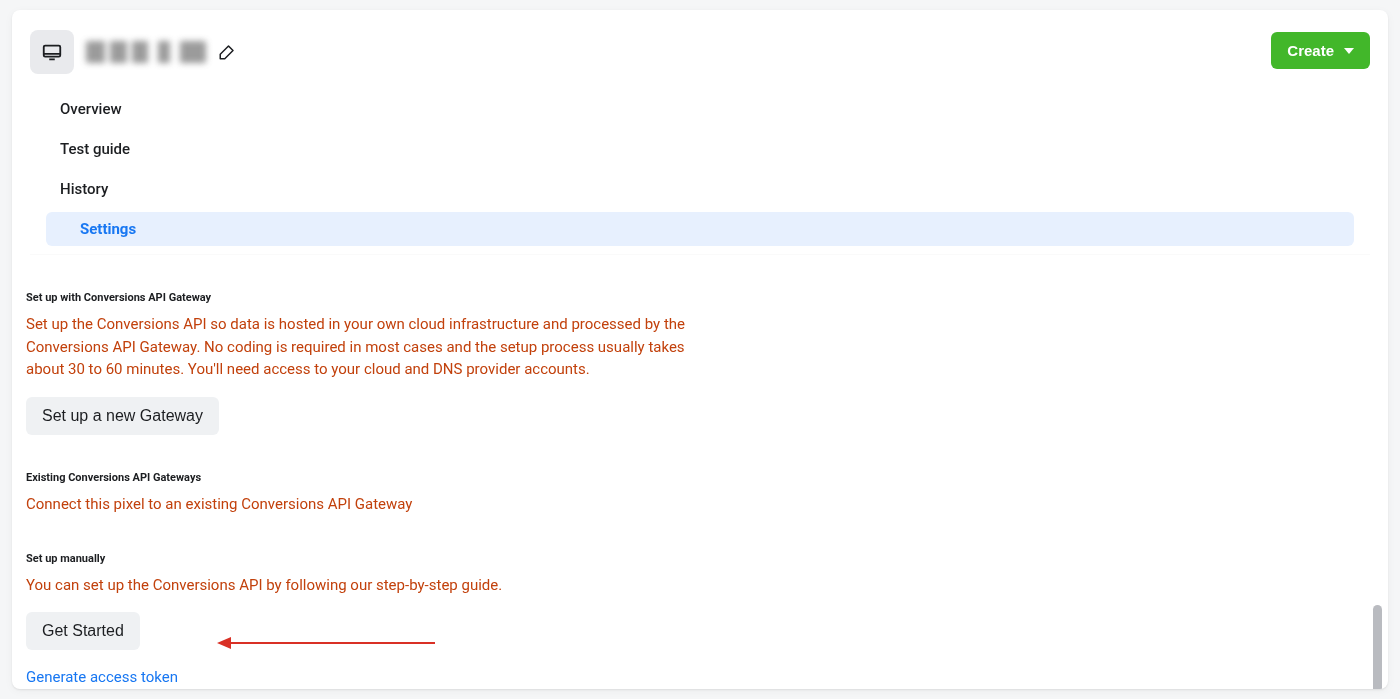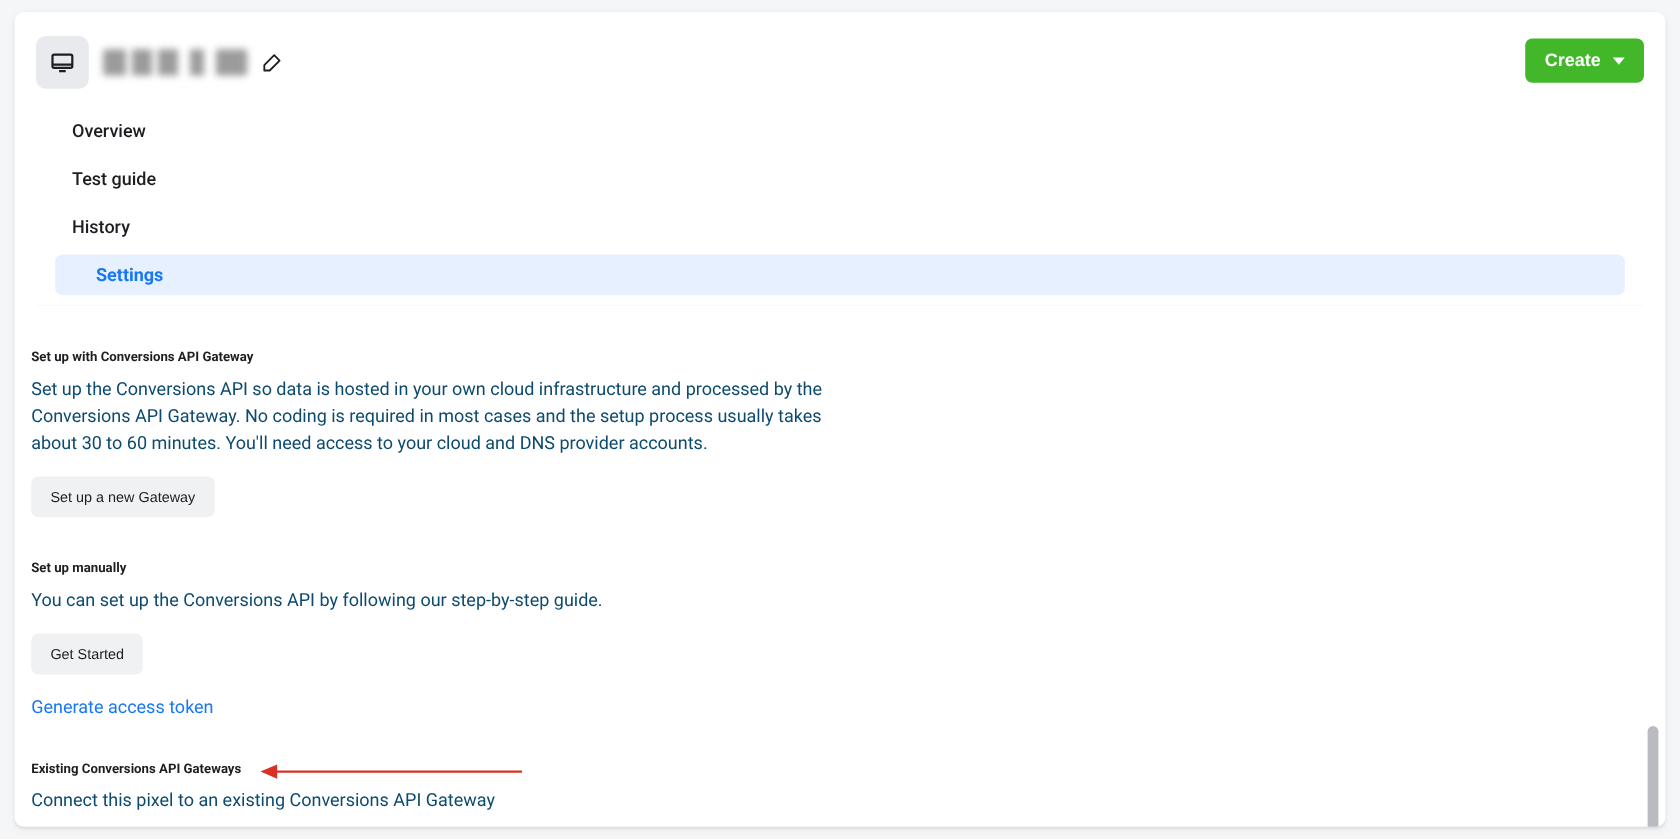--- a/index.html
+++ b/index.html
@@ -139,29 +139,29 @@
   .section h3 {
     font-size: 11px;
     font-weight: 700;
     line-height: 1.3;
     margin-bottom: 8px;
     margin-top: 36px;
   }
   .section p {
     font-size: 15px;
     line-height: 1.5;
-    color: #0c4a6e;
+    color: #c2410c;
   }
   .btn-secondary {
     margin-top: 16px;
     background: #eff1f3;
     border: none;
     border-radius: 6px;
     padding: 10px 16px;
-    font-size: 12px;
+    font-size: 16px;
     font-weight: 500;
     color: #1c1e21;
     cursor: pointer;
   }
   .link {
     display: inline-block;
     margin-top: 18px;
     color: #1877f2;
     font-size: 15px;
     text-decoration: none;
@@ -232,33 +232,33 @@
     <div class="body">
       <div class="content">
 
         <div class="section first">
           <h3>Set up with Conversions API Gateway</h3>
           <p>Set up the Conversions API so data is hosted in your own cloud infrastructure and processed by the Conversions API Gateway. No coding is required in most cases and the setup process usually takes about 30 to 60 minutes. You'll need access to your cloud and DNS provider accounts.</p>
           <button class="btn-secondary">Set up a new Gateway</button>
         </div>
 
         <div class="section">
+          <h3>Existing Conversions API Gateways</h3>
+          <p>Connect this pixel to an existing Conversions API Gateway</p>
+        </div>
+
+        <div class="section">
           <h3>Set up manually</h3>
           <p>You can set up the Conversions API by following our step-by-step guide.</p>
           <button class="btn-secondary">Get Started</button>
           <br>
           <a class="link">Generate access token</a>
         </div>
 
         <div class="section">
-          <h3>Existing Conversions API Gateways</h3>
-          <p>Connect this pixel to an existing Conversions API Gateway</p>
-        </div>
-
-        <div class="section">
           <button class="btn-secondary">Choose a History</button>
         </div>
 
       </div>
 
       <svg class="arrow-annot" width="220" height="20">
         <line x1="218" y1="10" x2="12" y2="10" stroke="#d93025" stroke-width="2"></line>
         <polygon points="0,10 14,4 14,16" fill="#d93025"></polygon>
       </svg>
 

